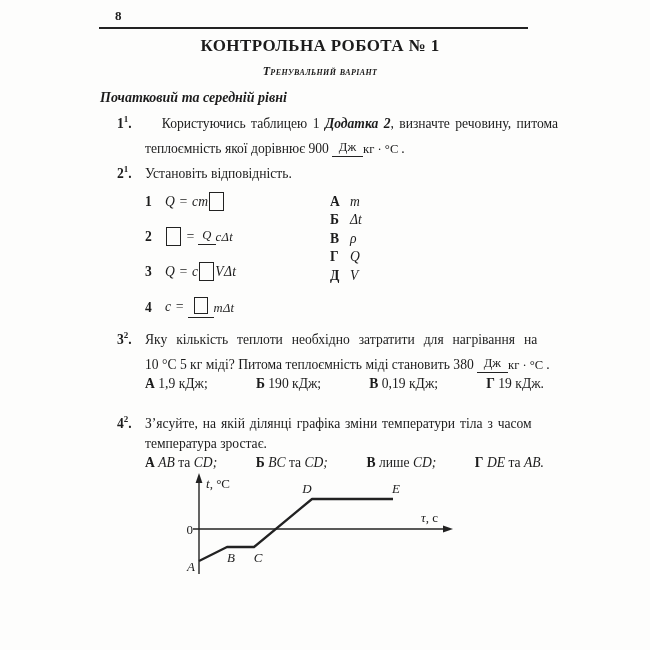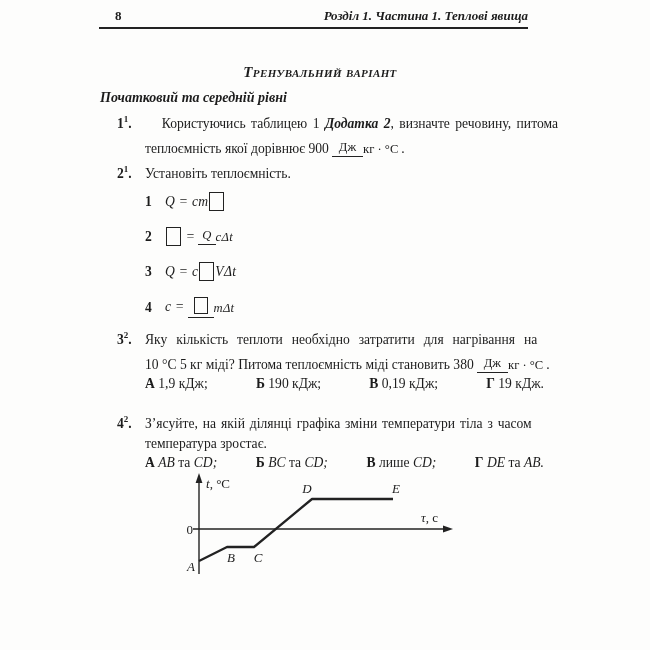--- a/index.html
+++ b/index.html
@@ -24,21 +24,21 @@
   .pagenum { font-weight:bold; padding-left:16px; }
   .chapter { font-weight:bold; font-style:italic; }
 
   .title {
     position:absolute; left:100px; top:36px; width:440px;
     text-align:center; font-weight:bold; font-size:17px; letter-spacing:0.4px;
   }
   .variant {
     position:absolute; left:100px; top:64px; width:440px;
     text-align:center; font-weight:bold; font-style:italic;
-    font-variant:small-caps; font-size:15px; letter-spacing:0.4px;
+    font-variant:small-caps; font-size:12px; letter-spacing:0.4px;
   }
   .level {
     position:absolute; left:100px; top:90px; width:444px;
     text-align:left; font-weight:bold; font-style:italic; font-size:14px;
   }
 
   
   .q { position:absolute; left:117px; width:441px; font-size:13.6px; line-height:1.45; }
   .qnum { position:absolute; left:0; top:0; font-weight:bold; }
   .qtext { padding-left:28px; }
@@ -84,44 +84,44 @@
   .curve { stroke:#222; stroke-width:2.3; fill:none; stroke-linejoin:round; }
   .arrow { fill:#222; }
 </style>
 </head>
 <body>
 
 <div class="page">
 
   <div class="header">
     <span class="pagenum">8</span>
-    <span class="chapter">Розділ 1. Частина 1. Теплові явища</span>
-  </div>
-
+  </div>
+
+  <div class="title">КОНТРОЛЬНА РОБОТА № 1</div>
   <div class="variant">Тренувальний варіант</div>
   <div class="level">Початковий та середній рівні</div>
 
   <div class="q" style="top:114px;text-align:right;">
     <div class="qnum"><span>1</span><sup class="qsup">1</sup>.</div>
     <div class="qtext">
       <div class="jline1"><span>Користуючись таблицею 1</span> <span class="bi">Додатка 2</span><span>, визначте речовину, питома</span></div>
       <div class="fracline">
         <span>теплоємність якої дорівнює 900</span>
         <span class="frac">
             <span class="fnum">Дж</span>
             <span class="fden">кг · °С</span>
           </span>
         <span>.</span>
       </div>
     </div>
   </div>
 
   <div class="q" style="top:164px;">
     <div class="qnum"><span>2</span><sup class="qsup">1</sup>.</div>
-    <div class="qtext">Установіть теплоємність.</div>
+    <div class="qtext">Установіть відповідність.</div>
     <div class="mcols">
       <div class="mleft">
         <div class="mrow">
           <span class="mnum">1</span>
           <span class="mf">
               <span>Q = cm</span>
               <span class="box"></span>
             </span>
         </div>
         <div class="mrow" style="min-height:36px;">
@@ -143,20 +143,27 @@
         </div>
         <div class="mrow" style="min-height:38px;">
           <span class="mnum">4</span>
           <span class="mf"><span>c</span>&nbsp;<span>=</span>
             <span class="frac">
                 <span class="fnum" style="padding:0 5px 2px 5px;"><span class="box small"></span></span>
                 <span class="fden">mΔt</span>
               </span>
           </span>
         </div>
+      </div>
+      <div class="mright">
+        <div class="mopt"><span class="mletter">А</span><span class="it">m</span></div>
+        <div class="mopt"><span class="mletter">Б</span><span class="it">Δt</span></div>
+        <div class="mopt"><span class="mletter">В</span><span class="it">ρ</span></div>
+        <div class="mopt"><span class="mletter">Г</span><span class="it">Q</span></div>
+        <div class="mopt"><span class="mletter">Д</span><span class="it">V</span></div>
       </div>
     </div>
   </div>
 
   <div class="q" style="top:330px;">
     <div class="qnum"><span>3</span><sup class="qsup">2</sup>.</div>
     <div class="qtext">
       <div class="jline3">Яку кількість теплоти необхідно затратити для нагрівання на</div>
       <div class="fracline">
         <span>10 °С 5 кг міді? Питома теплоємність міді становить 380</span>

